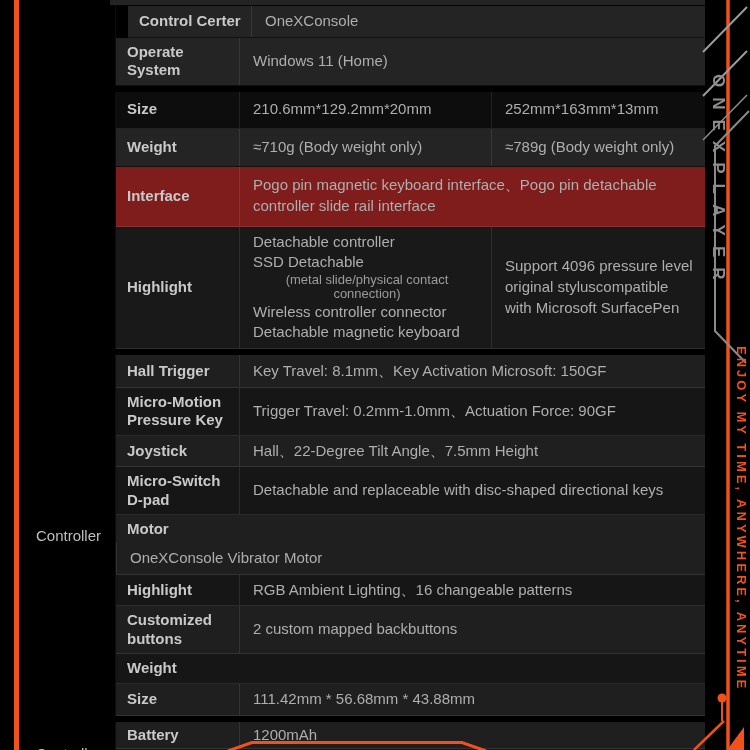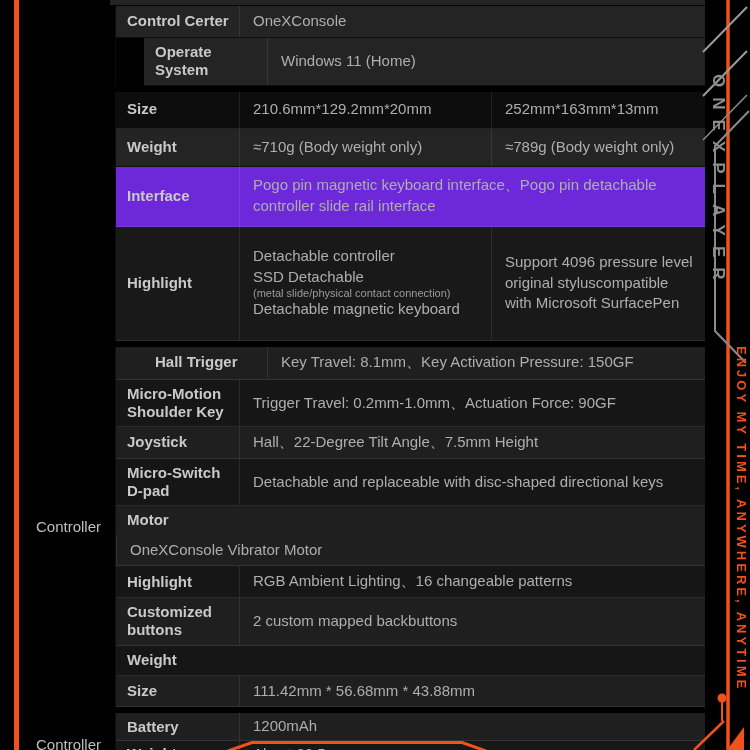--- a/index.html
+++ b/index.html
@@ -26,32 +26,32 @@
     color:#c9c9c9;font-size:15px;font-weight:600;line-height:1.22;white-space:pre-line;
   }
   .cells{flex:1;display:flex;}
   .cell{
     flex:1;box-sizing:border-box;padding:5px 10px 5px 13px;
     display:flex;flex-direction:column;justify-content:center;
     color:#aeaeae;font-size:15px;line-height:1.38;
     border-left:1px solid rgba(255,255,255,.09);white-space:pre-line;
   }
   .cell.first-split{flex:0 0 252px;}
-  .cell .small{font-size:11px;line-height:1.1;color:#9c9c9c;}
+  .cell .small{font-size:13px;line-height:1.1;color:#9c9c9c;text-align:center;}
   
   .sec0 .row{background:#242424;border-bottom-color:rgba(0,0,0,.55);}
-  .sec0 .row:nth-child(1){min-height:32px;}
-  .sec0 .row:nth-child(2){min-height:45px;margin-left:28px;}
+  .sec0 .row:nth-child(1){min-height:32px;margin-left:12px;}
+  .sec0 .row:nth-child(2){min-height:45px;}
   .sec1 .row:nth-child(1){background:#0d0d0d;min-height:37px;}
   .sec1 .row:nth-child(2){background:#242424;min-height:38px;border-bottom-color:rgba(0,0,0,.55);}
-  .sec1 .row:nth-child(3){background:#6d28d9;min-height:60px;}
+  .sec1 .row:nth-child(3){background:#7f1d1d;min-height:60px;}
   .sec1 .row:nth-child(4){background:#191919;min-height:114px;}
   .sec2 .row:nth-child(odd){background:#1f1f1f;}
   .sec2 .row:nth-child(even){background:#161616;}
-  .sec2 .row:nth-child(1){min-height:33px;padding-left:28px;}
+  .sec2 .row:nth-child(1){min-height:33px;}
   .sec2 .row:nth-child(2){min-height:38px;}
   .sec2 .row:nth-child(3){min-height:31px;}
   .sec2 .row:nth-child(4){min-height:44px;}
   .sec2 .row:nth-child(5){min-height:31px;flex-direction:column;}
   .sec2 .row:nth-child(6){min-height:30px;}
   .sec2 .row:nth-child(7){min-height:46px;}
   .sec2 .row:nth-child(8){min-height:30px;}
   .sec2 .row:nth-child(9){min-height:29px;}
   .sec3 .row:nth-child(odd){background:#1f1f1f;}
   .sec3 .row:nth-child(even){background:#171717;}
@@ -119,41 +119,41 @@
           <div class="row">
             <div class="rlabel">Interface</div>
             <div class="cells">
               <div class="cell">Pogo pin magnetic keyboard interface、Pogo pin detachable
 controller slide rail interface</div>
             </div>
           </div>
           <div class="row">
             <div class="rlabel">Highlight</div>
             <div class="cells">
-              <div class="cell first-split"><span class="ln">Detachable controller</span><span class="ln">SSD Detachable</span><span class="small">(metal slide/physical contact connection)</span><span class="ln">Detachable magnetic keyboard</span></div>
+              <div class="cell first-split"><span class="ln">Detachable controller</span><span class="ln">SSD Detachable</span><span class="small">(metal slide/physical contact connection)</span><span class="ln">Wireless controller connector</span><span class="ln">Detachable magnetic keyboard</span></div>
               <div class="cell">Support 4096 pressure level
 original styluscompatible
 with Microsoft SurfacePen</div>
             </div>
           </div>
         </div>
       </div>
       <div class="gap"></div>
       <div class="section sec2">
         <div class="glabel">Controller</div>
         <div class="rows">
           <div class="row">
             <div class="rlabel">Hall Trigger</div>
             <div class="cells">
-              <div class="cell">Key Travel: 8.1mm、Key Activation Pressure: 150GF</div>
+              <div class="cell">Key Travel: 8.1mm、Key Activation Microsoft: 150GF</div>
             </div>
           </div>
           <div class="row">
             <div class="rlabel">Micro-Motion
-Shoulder Key</div>
+Pressure Key</div>
             <div class="cells">
               <div class="cell">Trigger Travel: 0.2mm-1.0mm、Actuation Force: 90GF</div>
             </div>
           </div>
           <div class="row">
             <div class="rlabel">Joystick</div>
             <div class="cells">
               <div class="cell">Hall、22-Degree Tilt Angle、7.5mm Height</div>
             </div>
           </div>

